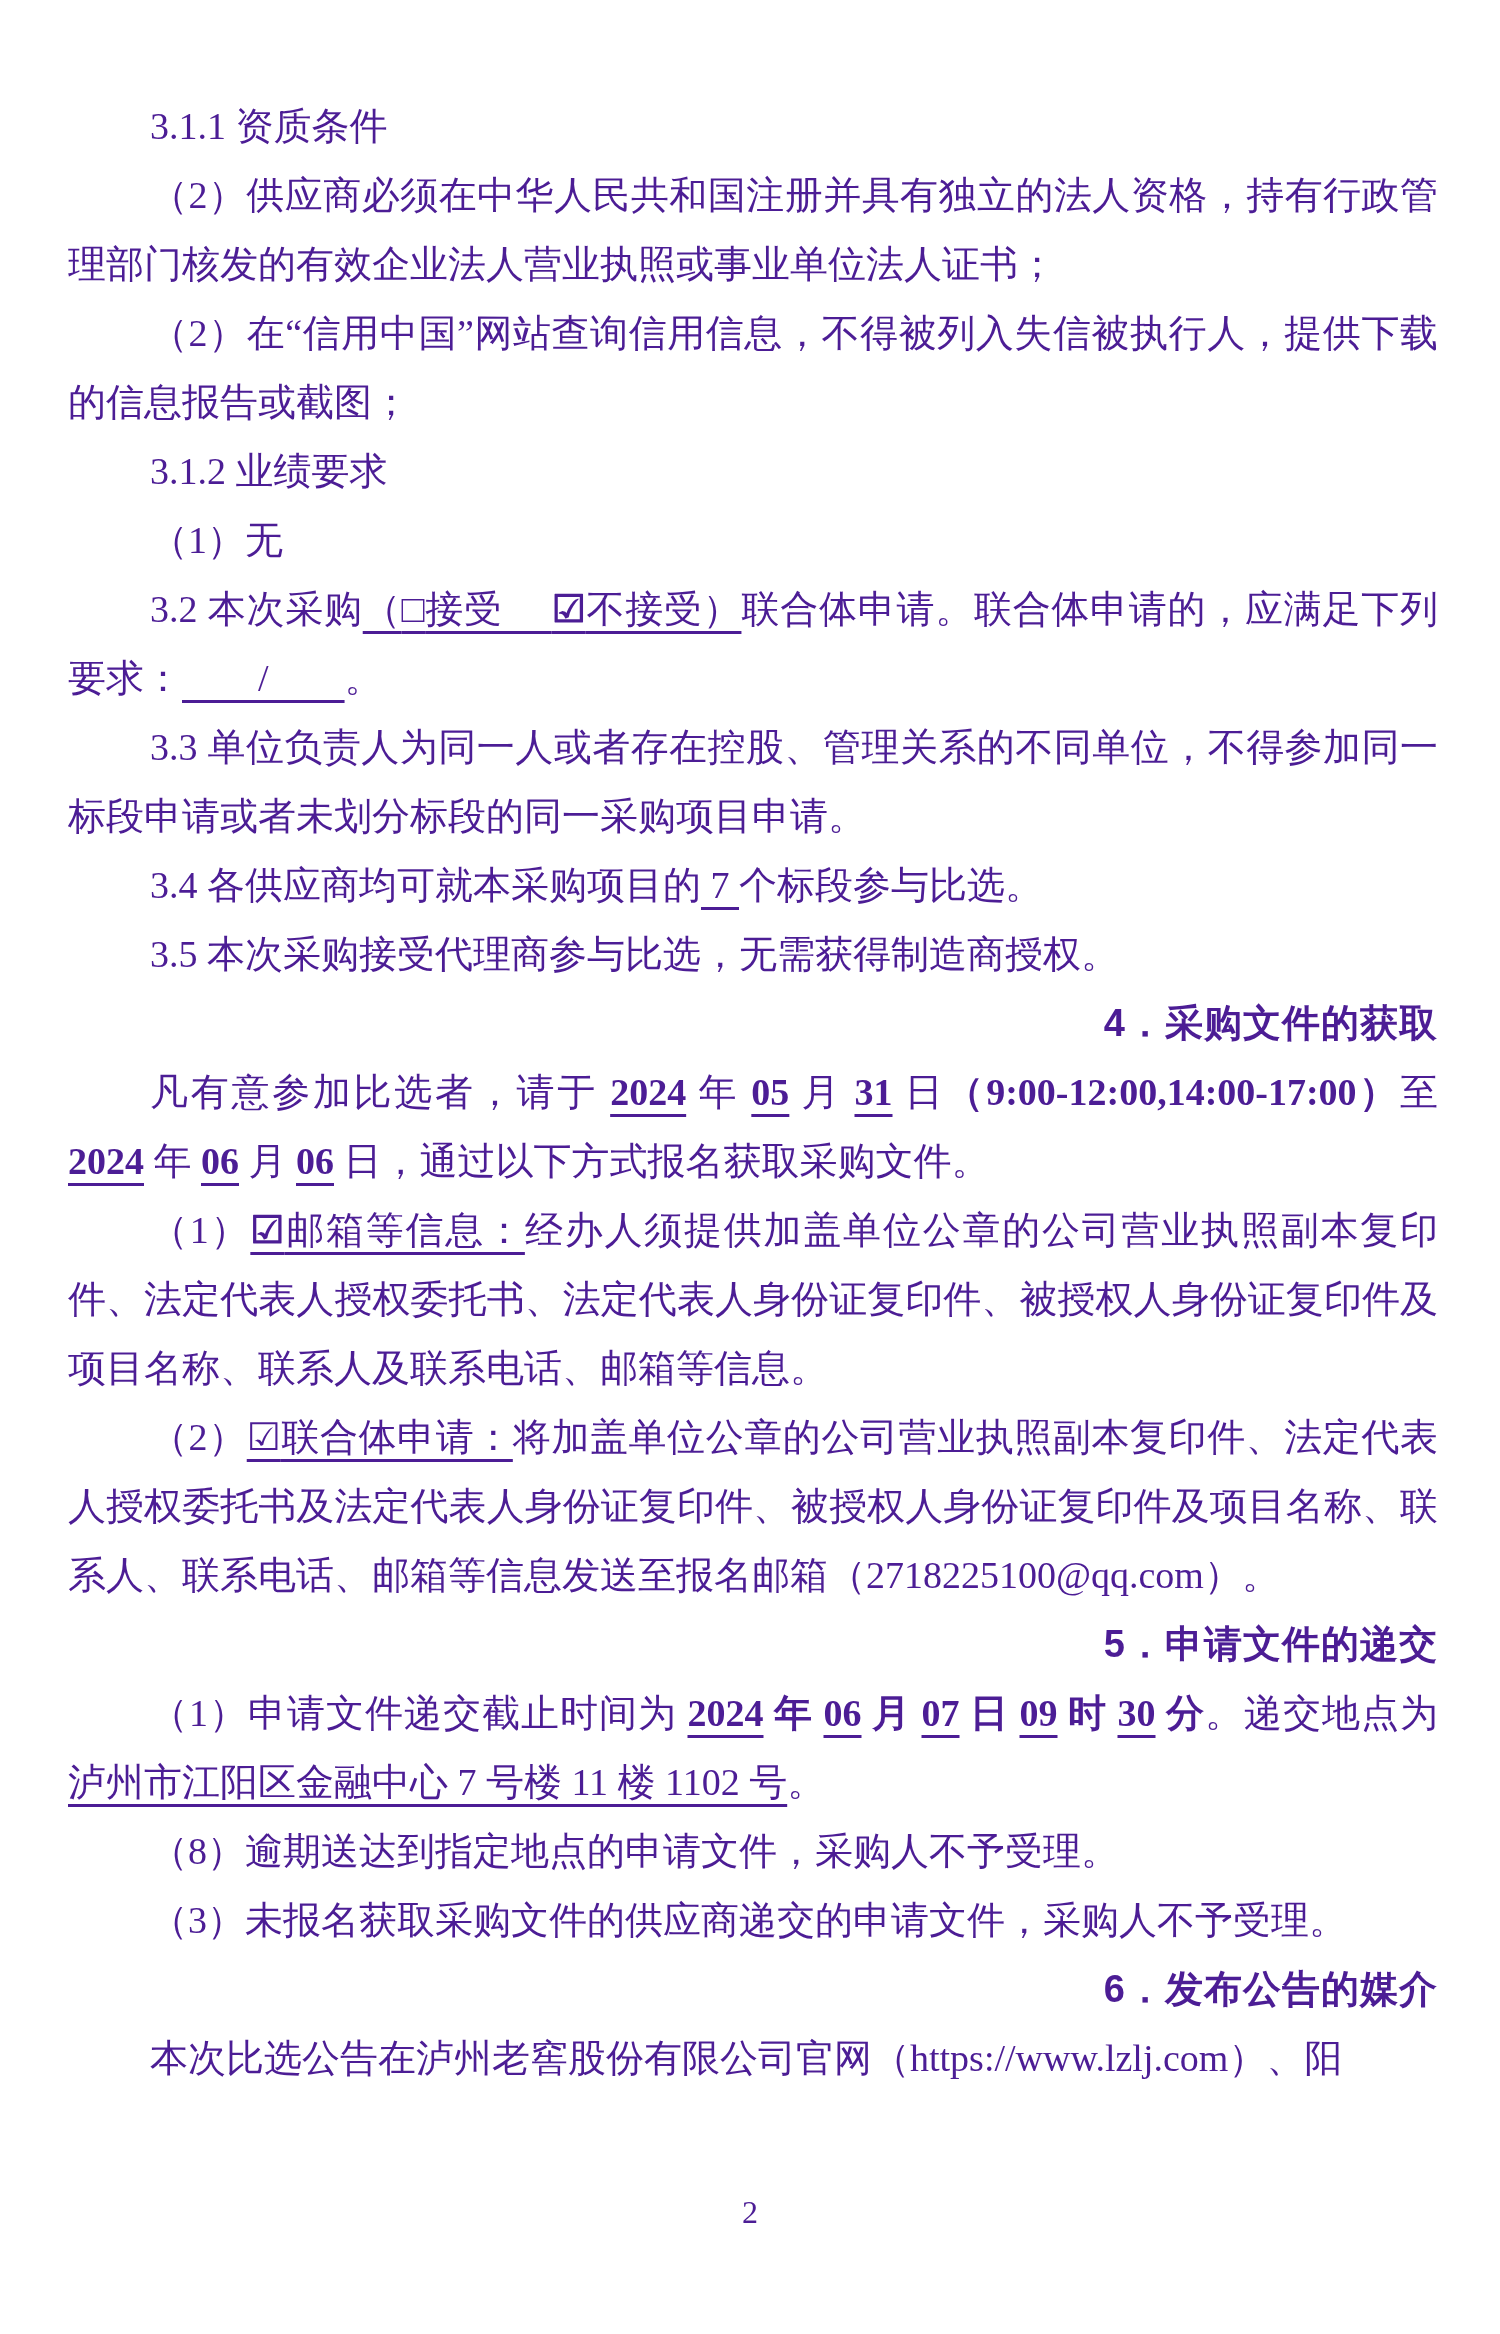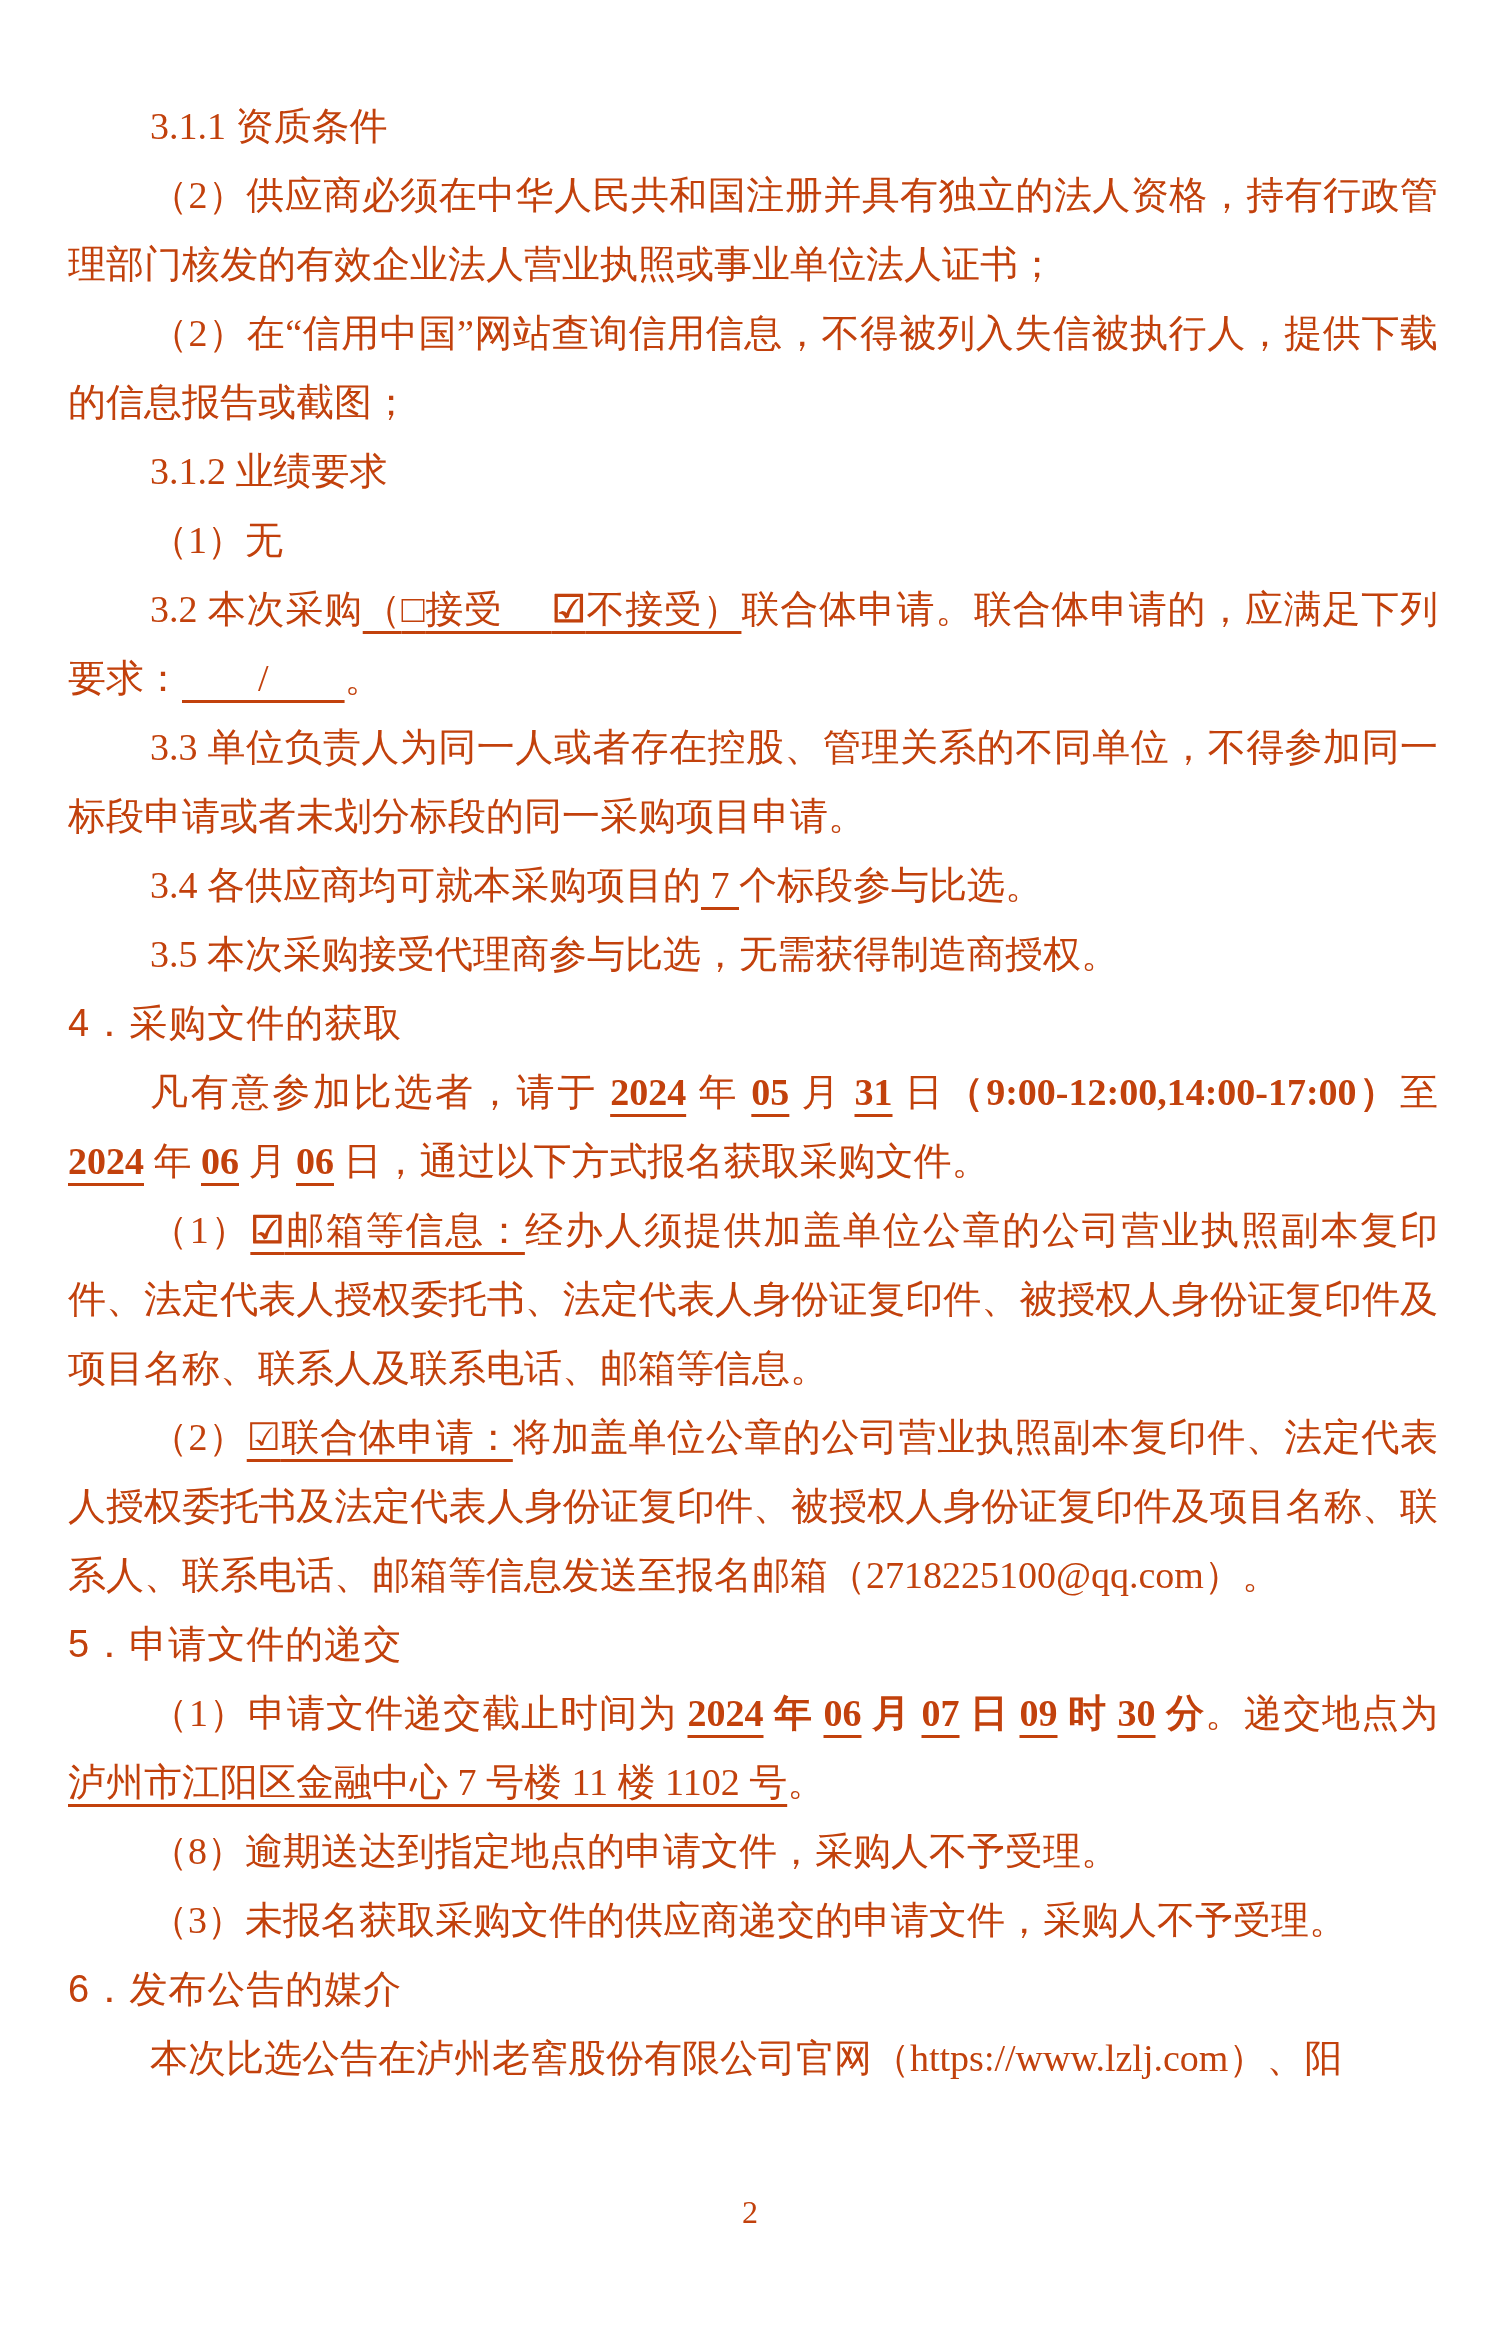--- a/index.html
+++ b/index.html
@@ -1,42 +1,42 @@
 <!DOCTYPE html>
 <html><head>
 <meta charset="utf-8">
 <style>
   html, body { margin: 0; padding: 0; background: #ffffff; }
   .page {
     position: relative;
     width: 1500px;
     height: 2334px;
     background: #ffffff;
-    color: #c2410c;
+    color: #4c1d95;
     font-family: "Liberation Serif", "DejaVu Serif", serif;
     font-size: 38px;
     overflow: hidden;
   }
   .doc-body {
     position: absolute;
     left: 68px;
     top: 92px;
     width: 1370px;
   }
   .para {
     line-height: 69px;
     text-align: justify;
     text-indent: 82px;
     word-break: break-word;
   }
   .para.heading {
     text-indent: 0;
     font-family: "Liberation Sans", "DejaVu Sans", sans-serif;
-    font-weight: 400;
-    text-align: left;
+    font-weight: 700;
+    text-align: right;
     letter-spacing: 1px;
   }
   .b { font-weight: 700; }
   .u {
     text-decoration: underline;
     text-underline-offset: 9px;
     text-decoration-thickness: 2.5px;
   }
   .page-footer {
     position: absolute;

